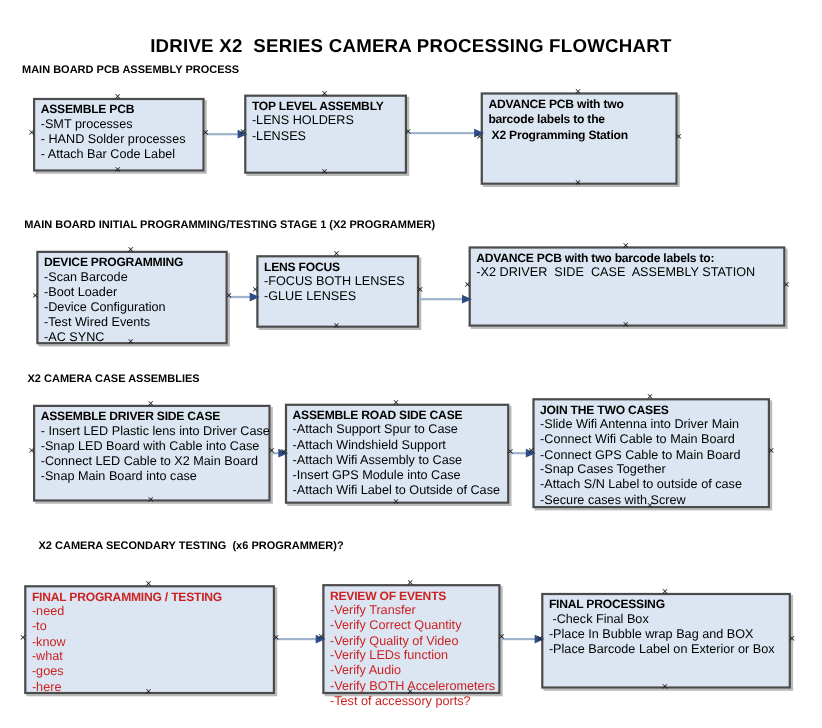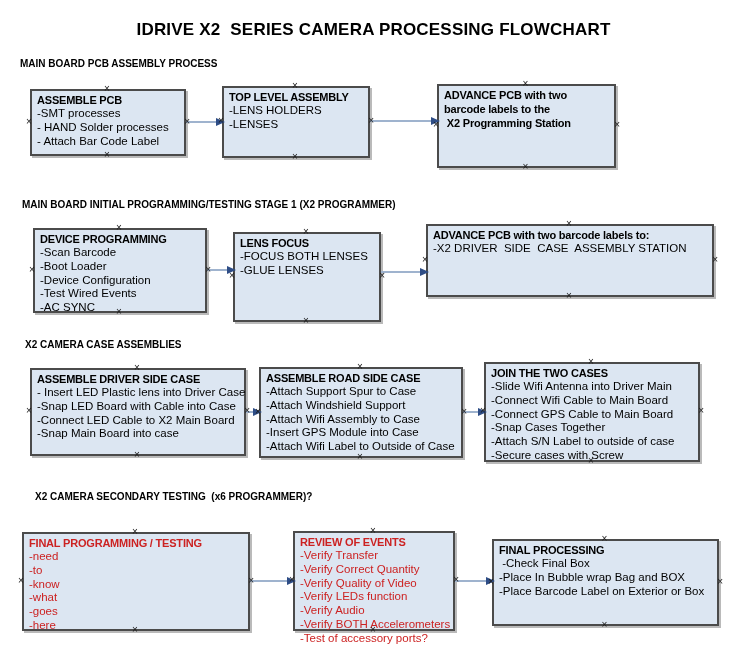--- a/index.html
+++ b/index.html
@@ -1,21 +1,21 @@
 <!DOCTYPE html>
 <html><head>
 <meta charset="utf-8">
 <style>
   html,body{margin:0;padding:0;background:#fff;}
   .canvas{
     position:relative;width:747px;height:662px;background:#ffffff;
     font-family:"Liberation Sans", sans-serif;color:#000;overflow:hidden;
   }
   .title{
-    position:absolute;left:0;right:0;top:20px;margin:0;text-align:center;
+    position:absolute;left:0;right:0;top:20px;margin:12px;text-align:center;
     font-size:17px;font-weight:bold;white-space:pre;letter-spacing:.2px;
   }
   .sec{
     position:absolute;margin:0;font-size:10px;font-weight:bold;white-space:pre;
   }
   .sec .accent{color:#000000;}
   .box{
     position:absolute;box-sizing:border-box;background:#dce6f2;
     border:2px solid #4b4b4b;box-shadow:2px 2px 0 rgba(130,130,130,.55);
     padding:2px 5px;overflow:visible;
@@ -93,21 +93,21 @@
       <i class="h hl"></i>
       <i class="h hr"></i>
     <div class="bt">DEVICE PROGRAMMING</div>
     <div class="bl">-Scan Barcode</div>
     <div class="bl">-Boot Loader</div>
     <div class="bl">-Device Configuration</div>
     <div class="bl">-Test Wired Events</div>
     <div class="bl">-AC SYNC</div>
   </div>
 
-  <div class="box" style="left:233px;top:232px;width:148px;height:90px">
+  <div class="box" style="left:233px;top:232px;width:148px;height:66px">
     <i class="h ht"></i>
       <i class="h hb"></i>
       <i class="h hl"></i>
       <i class="h hr"></i>
     <div class="bt">LENS FOCUS</div>
     <div class="bl">-FOCUS BOTH LENSES</div>
     <div class="bl">-GLUE LENSES</div>
   </div>
 
   <div class="box" style="left:426px;top:224px;width:288px;height:73px">

